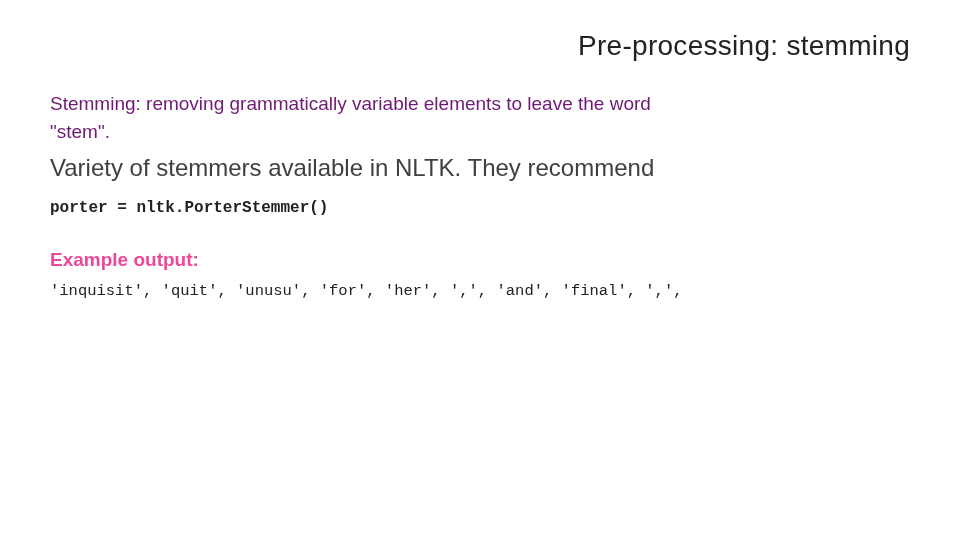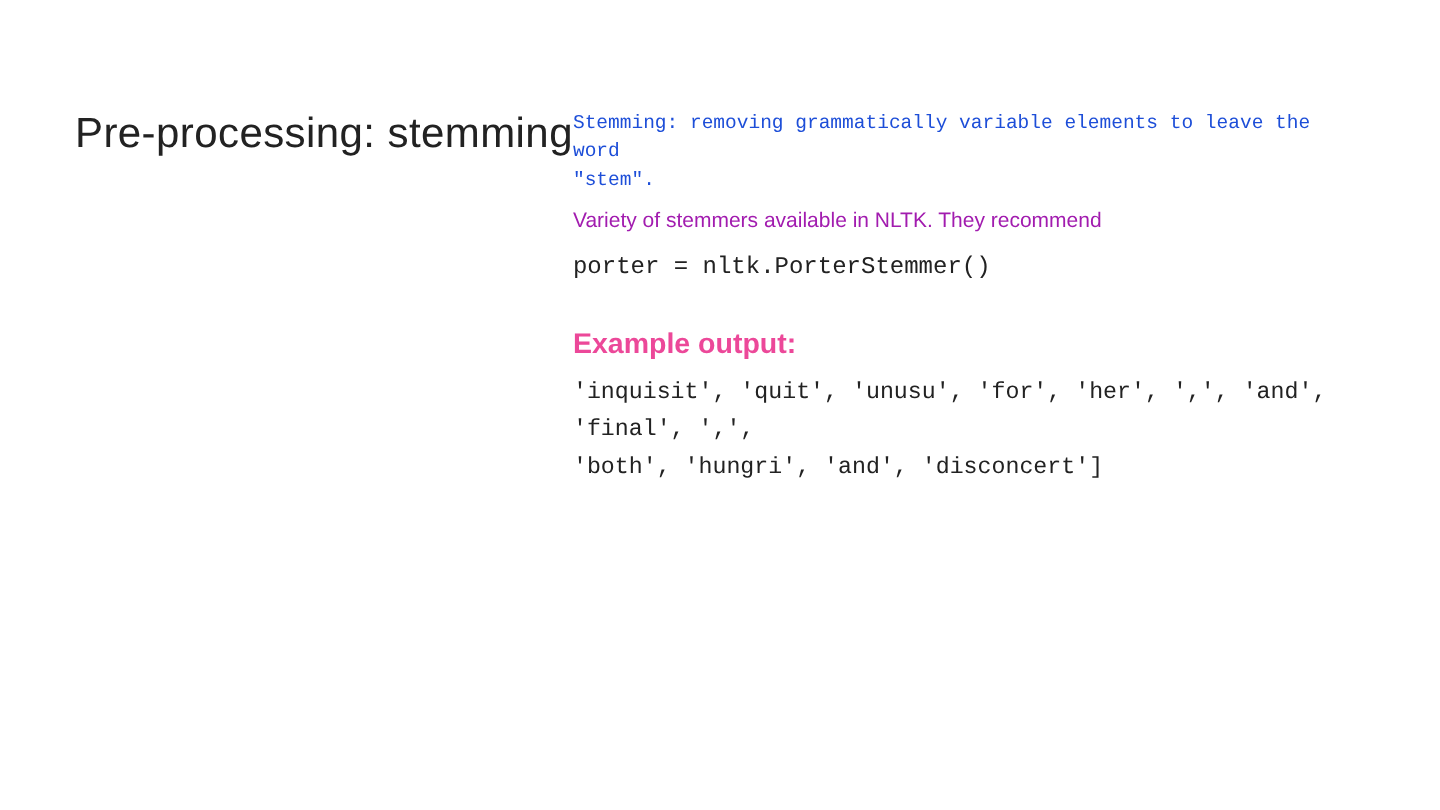--- a/index.html
+++ b/index.html
@@ -14,22 +14,21 @@
       background: #ffffff;
       font-family: 'Segoe UI', Arial, sans-serif;
       overflow: hidden;
     }
 
     .page {
       width: 960px;
       height: 384px;
       padding: 30px 50px 30px 50px;
       display: flex;
-      flex-direction: row;
-      margin-top: 43px;
+      flex-direction: column;
     }
 
     .title-area {
       text-align: right;
       margin-bottom: 28px;
     }
 
     .title {
       font-size: 28px;
       font-weight: 400;
@@ -38,40 +37,40 @@
     }
 
     .content {
       flex: 1;
       display: flex;
       flex-direction: column;
       gap: 0;
     }
 
     .description {
-      font-size: 13px;
-      color: #1d4ed8;
+      font-size: 19px;
+      color: #701a75;
       line-height: 1.45;
       margin-bottom: 6px;
-      font-family: Liberation Mono, monospace;
     }
 
     .variety-line {
-      font-size: 14px;
-      color: #a21caf;
+      font-size: 24px;
+      color: #404040;
       line-height: 1.45;
       margin-bottom: 10px;
     }
 
     .code-block {
       font-family: 'Courier New', Courier, monospace;
       font-size: 16px;
       color: #222222;
       line-height: 1.6;
       margin-bottom: 28px;
+      font-weight: bold;
     }
 
     .example-heading {
       font-size: 19px;
       color: #ec4899;
       margin-bottom: 8px;
       font-weight: 400;
     }
 
     .example-output {
@@ -102,17 +101,16 @@
     <div class="code-block">
       <div>porter = nltk.PorterStemmer()</div>
     </div>
 
     <div class="example-heading">
       <strong><span>Example output:</span></strong>
     </div>
 
     <div class="example-output">
       <div>'inquisit', 'quit', 'unusu', 'for', 'her', ',', 'and', 'final', ',',</div>
-      <div>'both', 'hungri', 'and', 'disconcert']</div>
     </div>
 
   </div>
 </div>
 
 </body></html>

